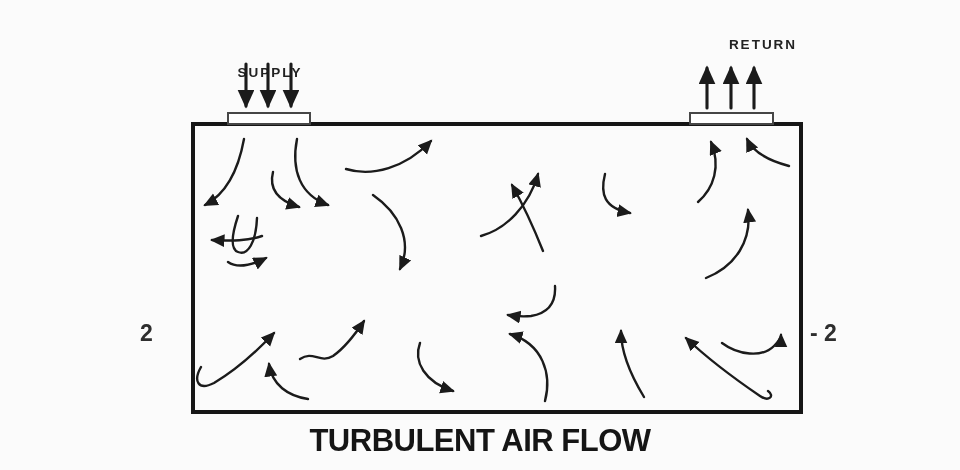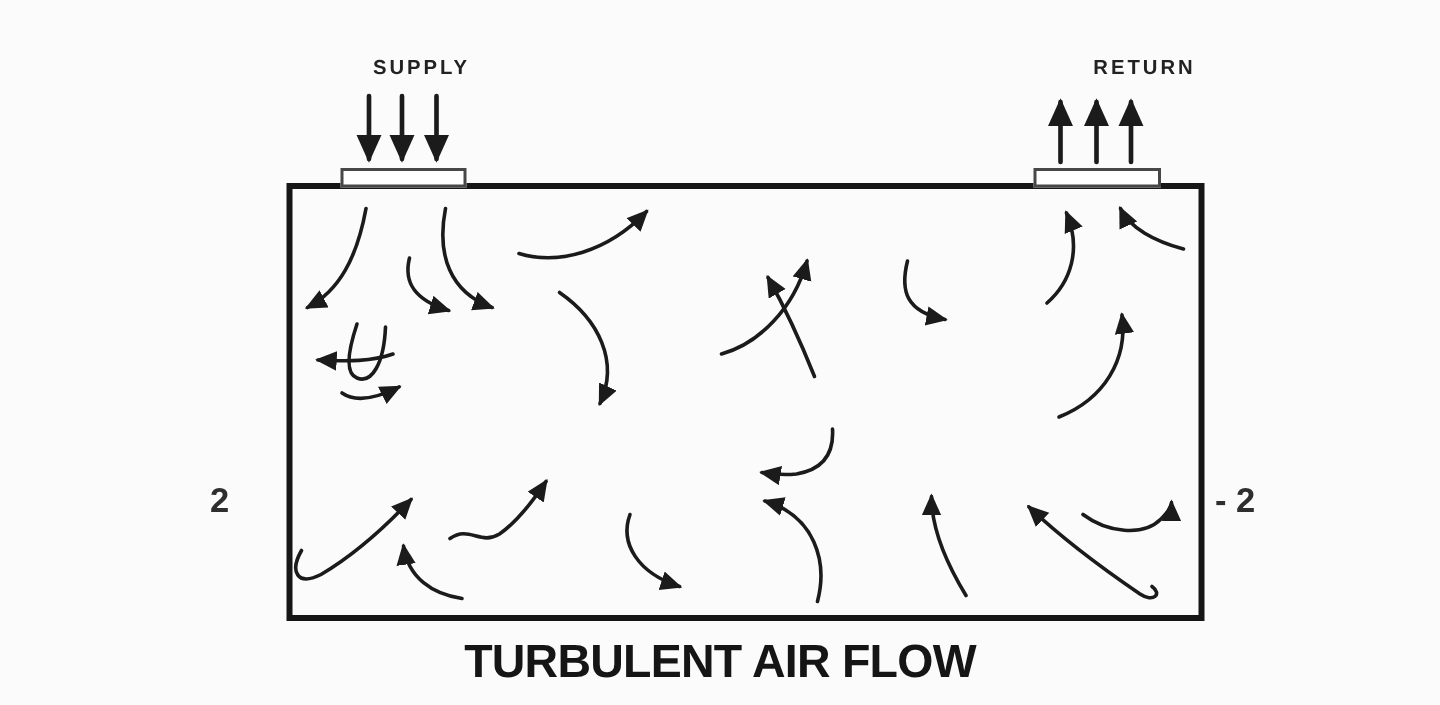--- a/index.html
+++ b/index.html
@@ -17,21 +17,21 @@
   .vent{
     position:absolute;top:112px;height:13px;background:#ffffff;
     border:2px solid #474747;box-sizing:border-box;z-index:3;
   }
   .vent.supply{left:227px;width:84px;}
   .vent.return{left:689px;width:85px;}
   .duct-label{
     position:absolute;top:37px;width:110px;text-align:center;
     font-size:13.5px;font-weight:600;letter-spacing:2px;color:#222222;
   }
-  .duct-label.supply{left:226px;}
+  .duct-label.supply{left:215px;margin-top:28px;}
   .duct-label.return{left:708px;}
   .section-marker{
     position:absolute;top:320px;font-size:23px;font-weight:600;color:#2e2e2e;
   }
   .section-marker.left{left:140px;}
   .section-marker.right{left:810px;}
   .diagram-title{
     position:absolute;left:0;right:0;top:423px;text-align:center;
     font-size:31px;font-weight:700;letter-spacing:-0.5px;color:#151515;
   }

